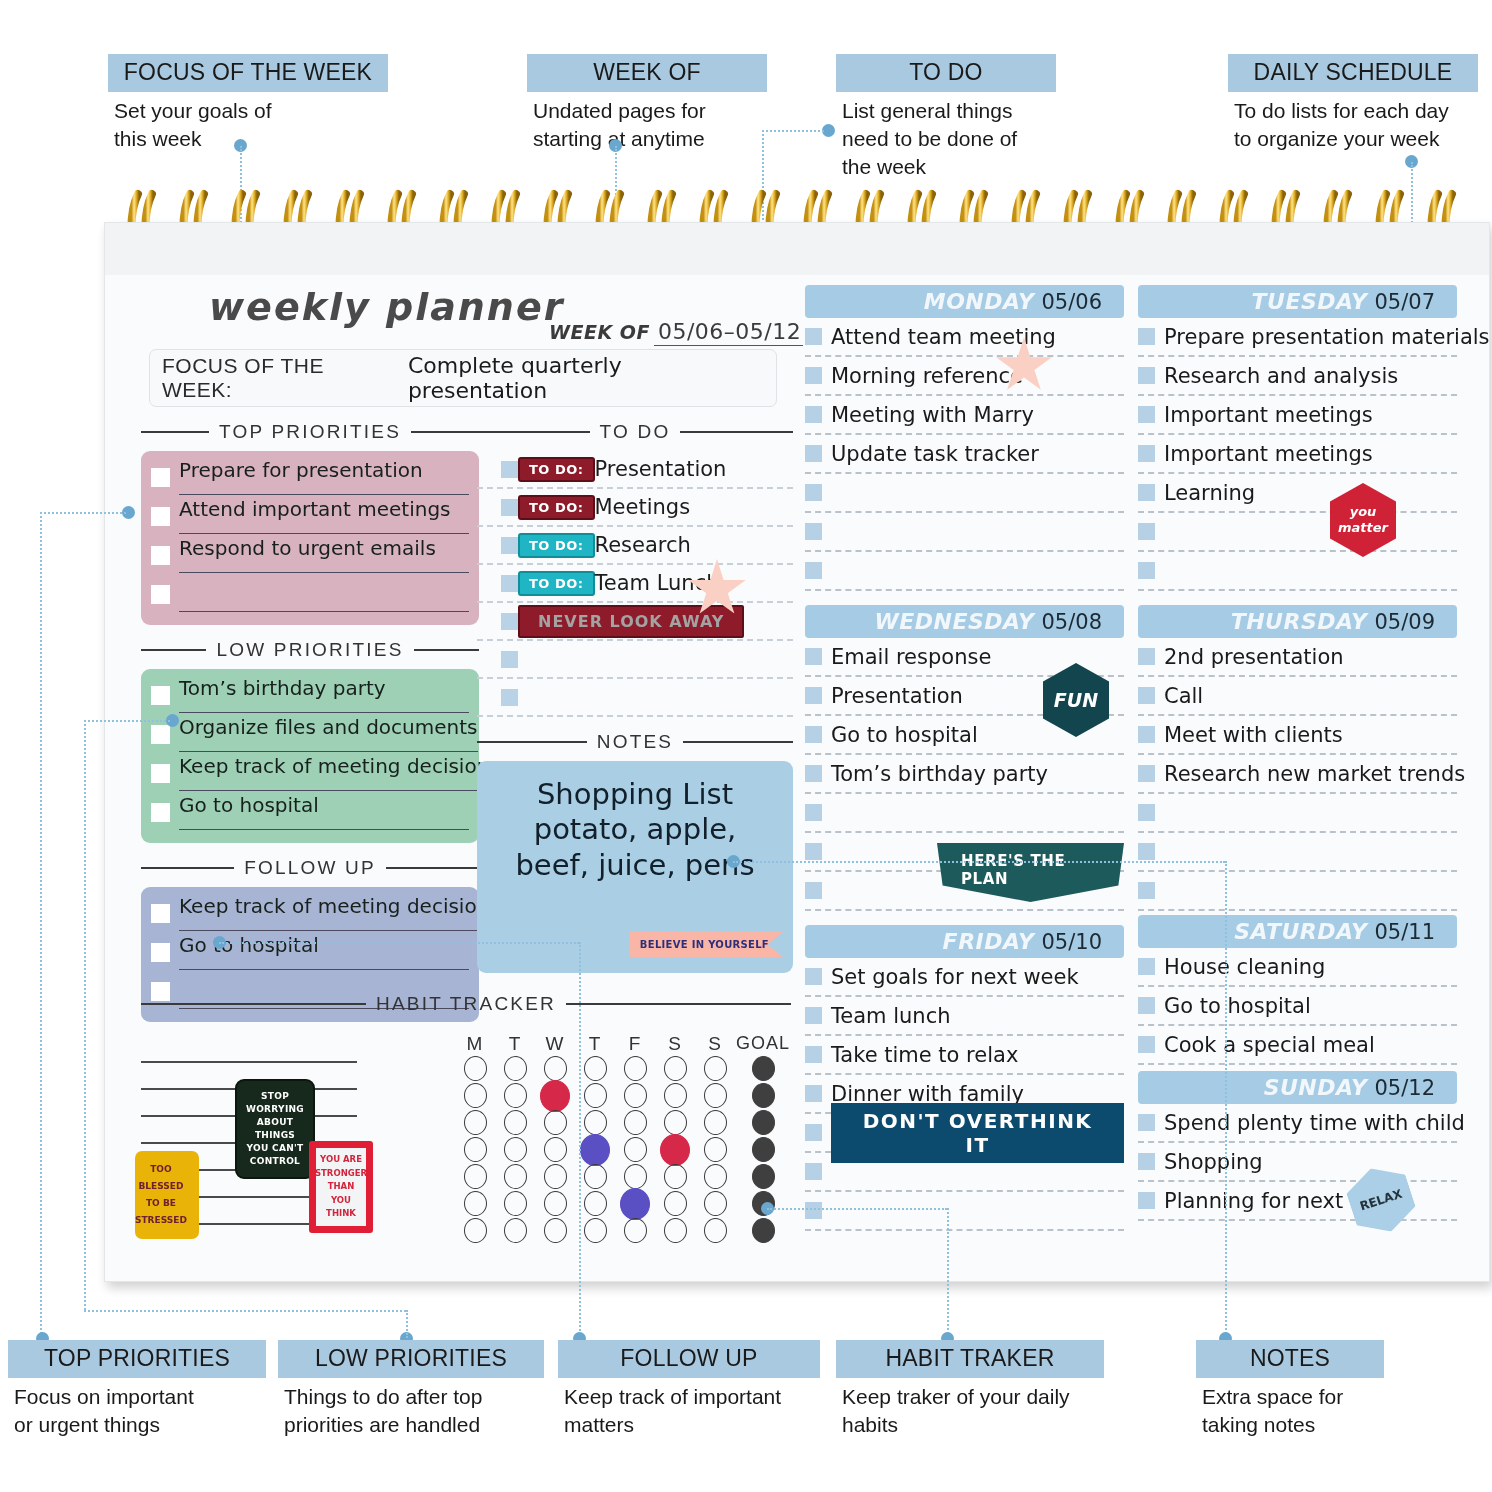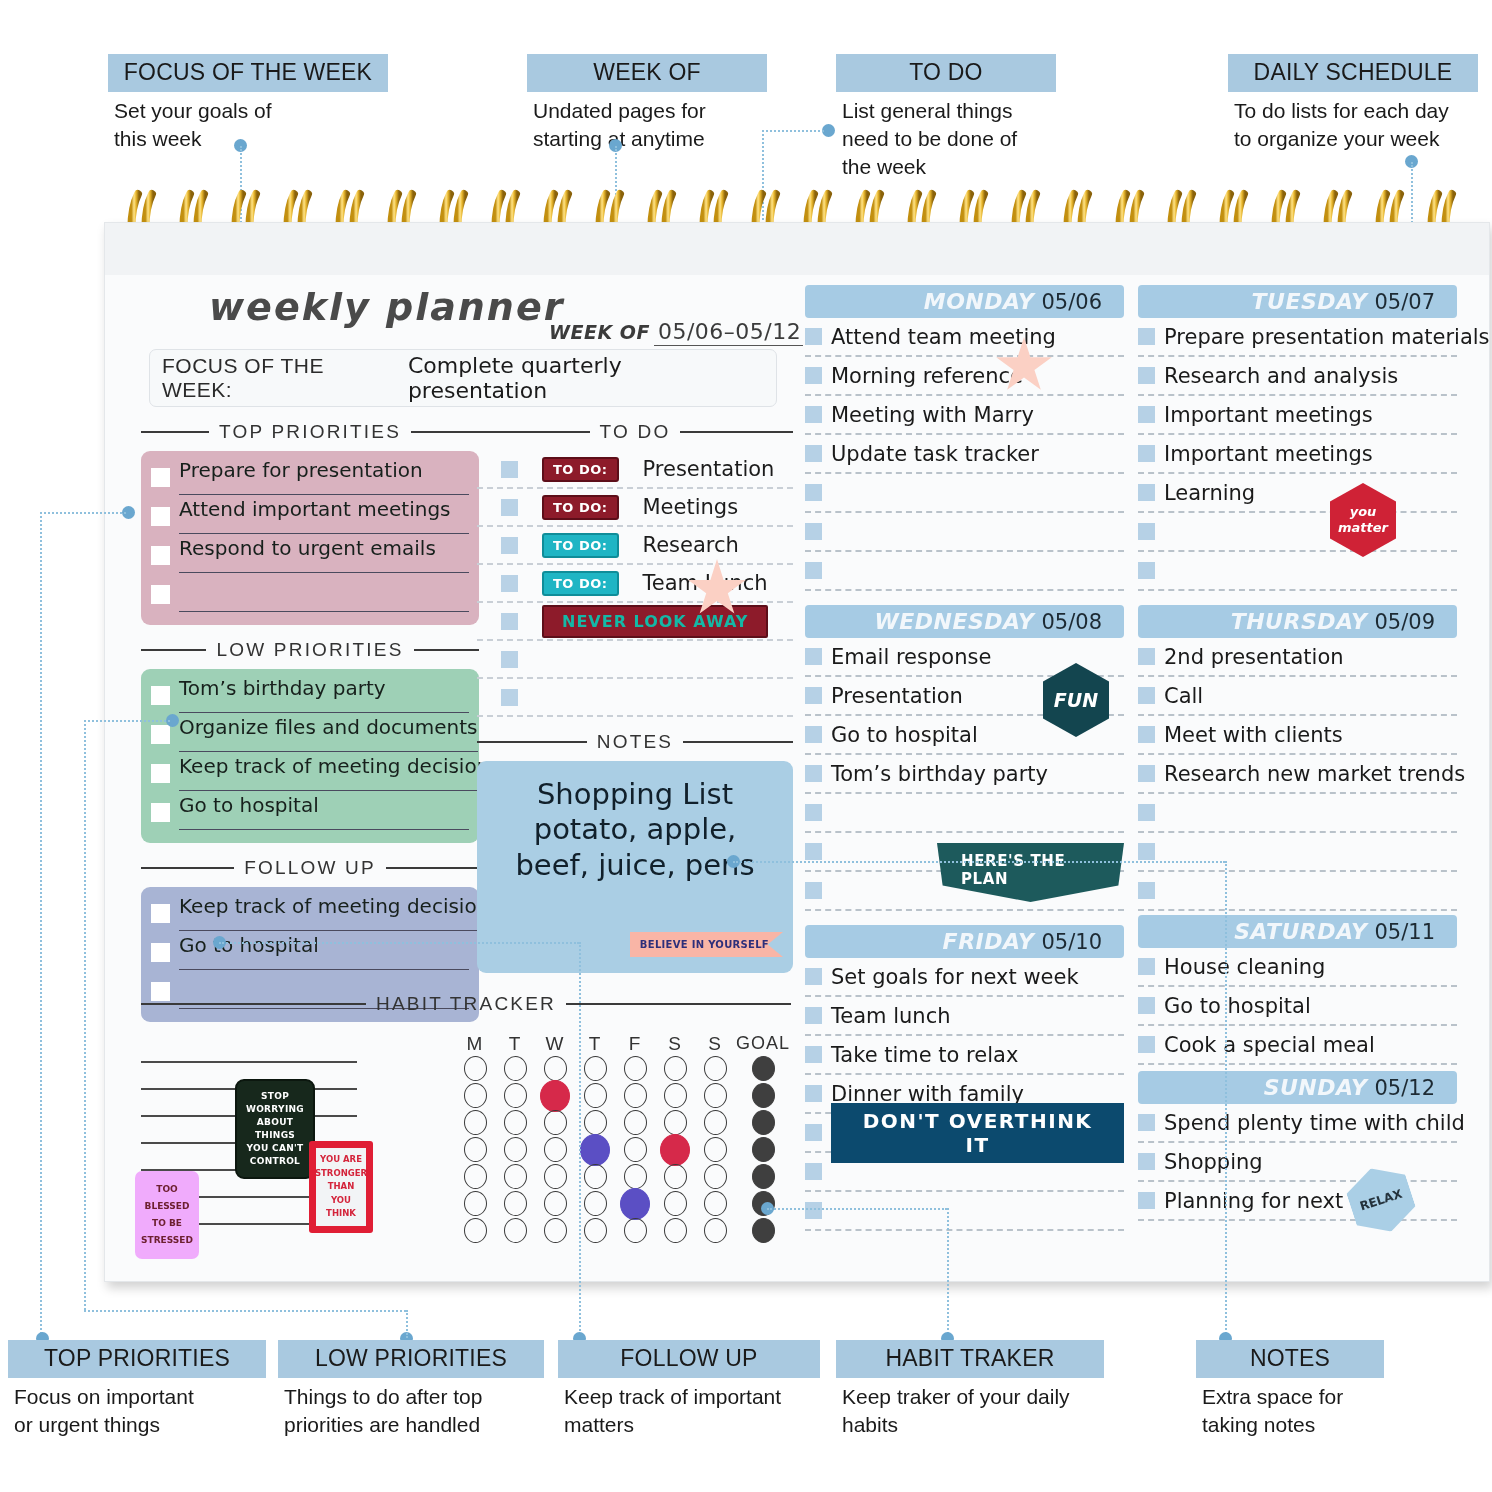--- a/index.html
+++ b/index.html
@@ -92,33 +92,33 @@
   .block.blue { background:#a8b4d4; }
   .row { display:flex; align-items:center; gap:9px; margin-bottom:3px; }
   .row .cb { width:19px;height:19px;background:#fff; flex:0 0 19px; }
   .row .line { flex:1; border-bottom:1.6px solid #4a4a5e; padding-bottom:12px; }
   .row .txt {
     font-family:"DejaVu Sans", sans-serif;
     font-size:20px; color:#17201c; line-height:1.15; white-space:nowrap;
   }
 
   
-  .todo-row { display:flex; align-items:center; gap:24px; height:38px; border-bottom:2px dashed #c9cfd6;padding-left:24px; }
+  .todo-row { display:flex; align-items:center; gap:0; height:38px; border-bottom:2px dashed #c9cfd6;padding-left:24px; }
   .todo-row .sq { width:17px;height:17px;background:#b9d2e6;flex:0 0 17px; }
   .todo-tag {
     font-family:"DejaVu Sans", sans-serif;
     font-size:13px; font-weight:bold; color:#fff;
     padding:3px 9px; letter-spacing:.5px; border-radius:3px;
   }
   .todo-tag.dark { background:#8d1b2a; border:2px solid #5d0e19; }
   .todo-tag.teal { background:#1fb5c4; border:2px solid #0f8d99; }
   .todo-row .lbl { font-family:"DejaVu Sans", sans-serif; font-size:21px; color:#1c1c1c; }
 
   .never-banner {
-    background:#8d1b2a; border:2px solid #5d0e19; color:#14b8a6;
+    background:#8d1b2a; border:2px solid #5d0e19; color:#a3a3a3;
     font-size:16px; font-weight:bold; letter-spacing:1px;
     padding:5px 18px; border-radius:2px;
     font-family:"DejaVu Sans", sans-serif;
   }
 
   .notesbox {
     background:#aacee4; border-radius:9px; height:212px;
     padding:16px 14px 8px; position:relative;
   }
   .notesbox .nt {
@@ -139,25 +139,24 @@
   .habit-lines .hl { border-top:2px solid #4a4a4a; height:27px; }
   .sticker { position:absolute; }
   .st-dark {
     width:80px;height:100px;background:#17281c;border:2px solid #0c170f;
     border-radius:9px; color:#fff; font-size:9px; font-weight:bold;
     text-align:center; line-height:1.45; letter-spacing:.3px;
     display:flex;align-items:center;justify-content:center;
     font-family:"DejaVu Sans", sans-serif;
   }
   .st-pink {
-    width:64px;height:88px;background:#f0abfc;border-radius:7px;
+    width:64px;height:88px;background:#eab308;border-radius:7px;
     color:#6d2030; font-size:9px; font-weight:bold; text-align:center;
-    line-height:1.9; display:flex;align-items:center;justify-content:center;
-    font-family:"DejaVu Sans", sans-serif;
-    margin-top:20px;
+    line-height:1.9; display:flex;align-items:center;justify-content:flex-start;
+    font-family:"DejaVu Sans", sans-serif;
   }
   .st-red {
     width:64px;height:92px;background:#e01e35;border-radius:3px;
     padding:7px; display:flex;align-items:center;justify-content:center;
   }
   .st-red .in {
     background:#f2f4f6; width:100%;height:100%;
     display:flex;align-items:center;justify-content:center;
     color:#d4243b; font-size:8.5px; font-weight:bold; text-align:center; line-height:1.6;
     font-family:"DejaVu Sans", sans-serif;

